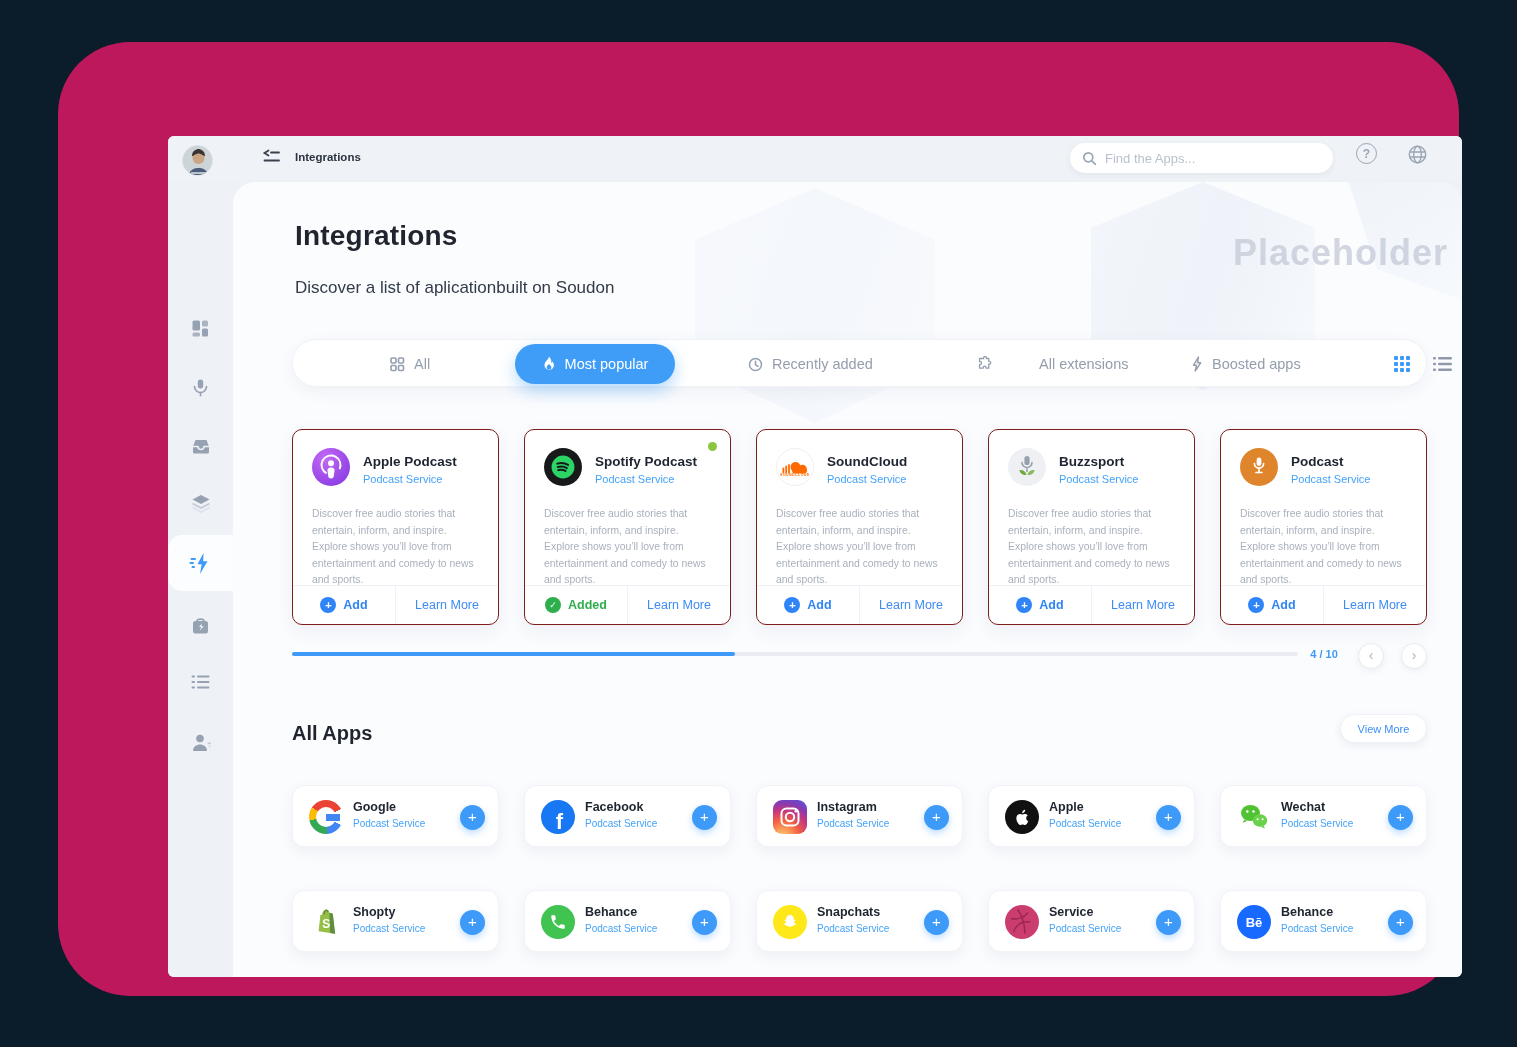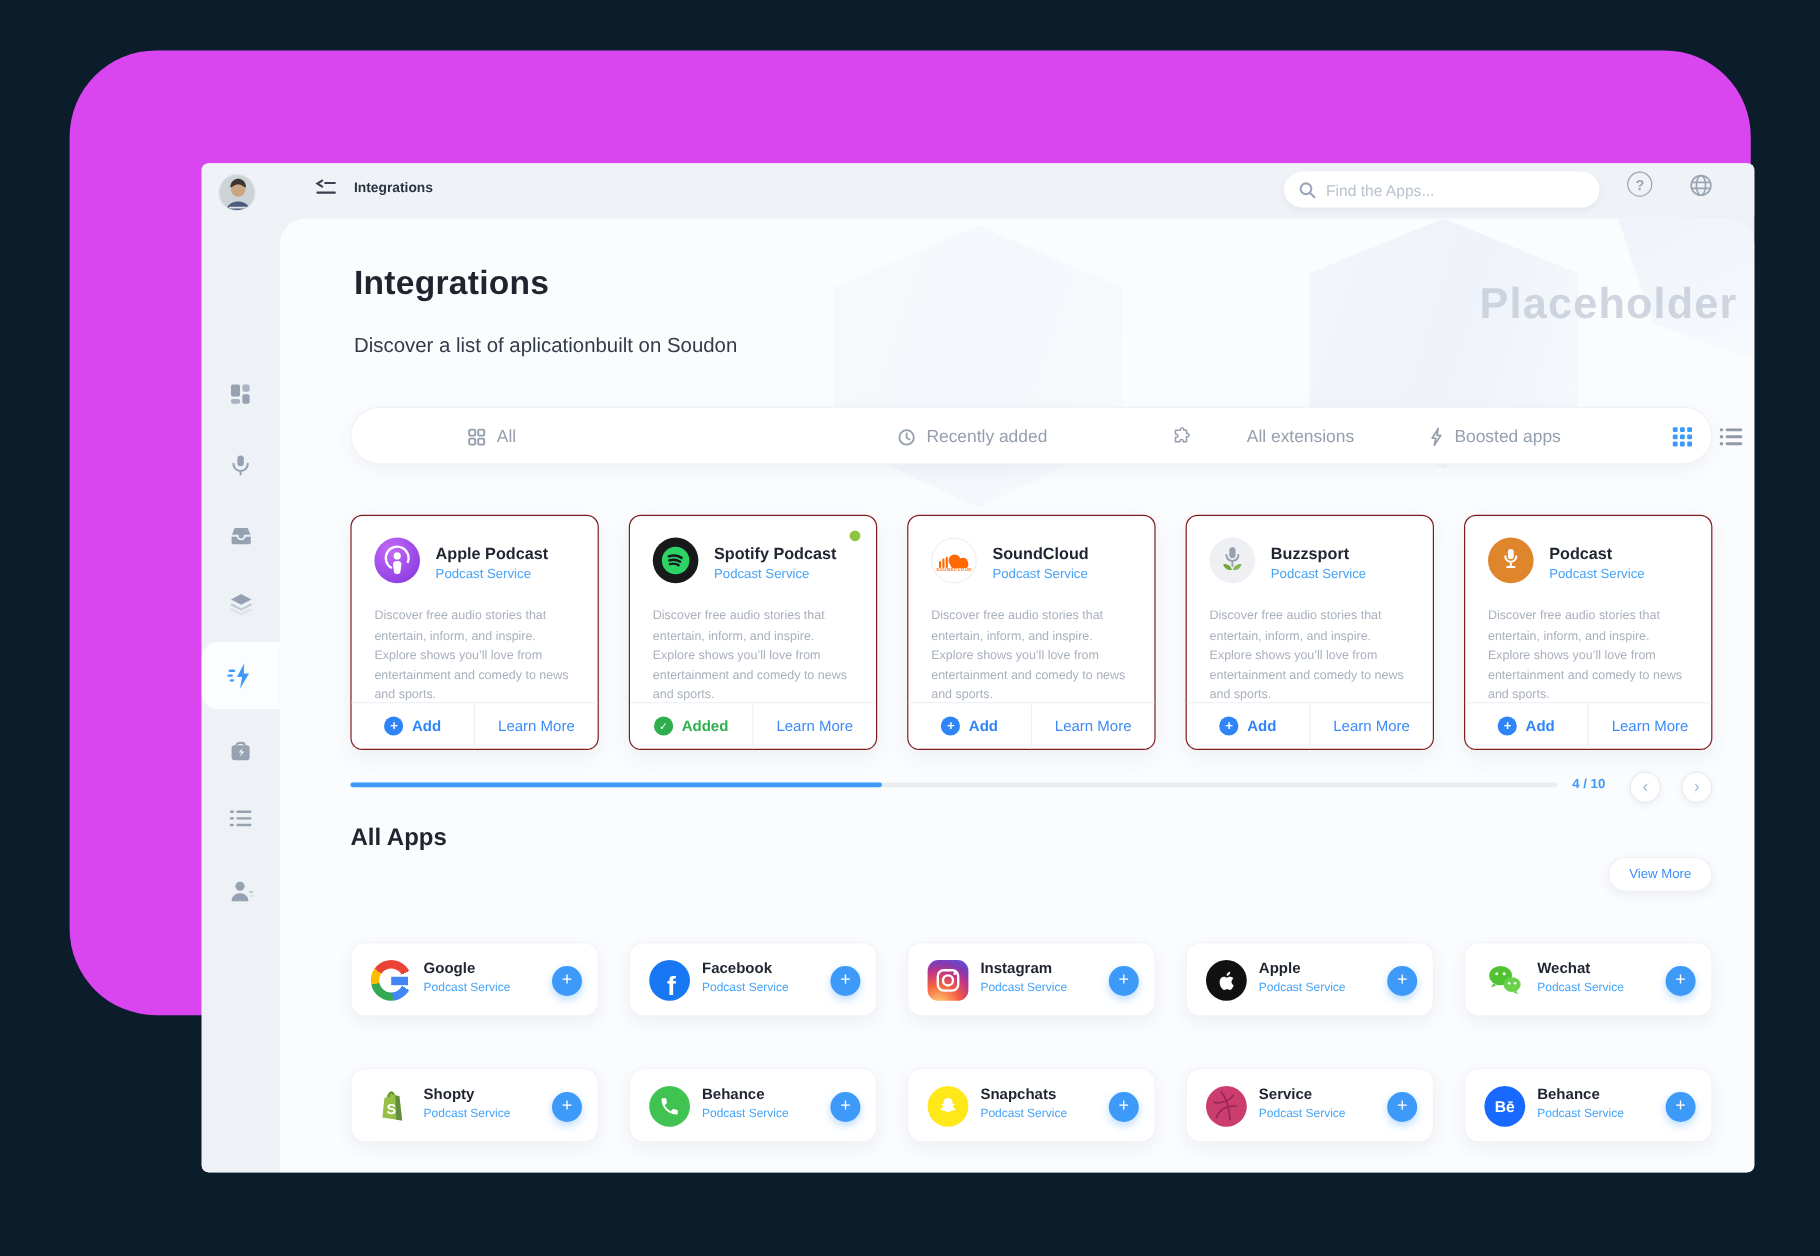--- a/index.html
+++ b/index.html
@@ -1,21 +1,21 @@
 <!DOCTYPE html>
 <html><head>
 <meta charset="utf-8">
 <style>
   * { margin:0; padding:0; box-sizing:border-box; }
   html,body { width:1517px; height:1047px; overflow:hidden; }
   body { background:#0b1c2b; font-family:"Liberation Sans","DejaVu Sans",sans-serif; position:relative; }
 
   
-  .device-frame { position:absolute; left:58px; top:42px; width:1401px; height:804px;
-    background:#d946ef; border-radius:72px; }
+  .device-frame { position:absolute; left:58px; top:42px; width:1401px; height:954px;
+    background:#be185d; border-radius:72px; }
   .screen { position:absolute; left:110px; top:94px; width:1294px; height:841px;
     background:#eef1f6; border-radius:6px; overflow:hidden; }
 
   
   .header { position:absolute; left:0; top:0; width:1294px; height:44px; background:#eff2f6; z-index:6; }
   .avatar { position:absolute; left:14px; top:9px; width:31px; height:31px; border-radius:50%;
     background:#cfd6da; overflow:hidden; border:1px solid #dfe4e8; }
   .collapse-icon { position:absolute; left:93px; top:12px; }
   .breadcrumb { position:absolute; left:127px; top:15px; font-size:11.5px; font-weight:700; color:#2c3441; }
   .search-pill { position:absolute; left:902px; top:7px; width:263px; height:30px; background:#fff;
@@ -97,21 +97,21 @@
   .progress-track { position:absolute; left:59px; top:470px; width:1006px; height:4px; border-radius:2px; background:#e9edf2; }
   .progress-fill { height:4px; border-radius:2px; background:#3d9af8; }
   .page-count { position:absolute; left:1068px; top:466px; width:46px; text-align:center;
     font-size:11px; font-weight:700; color:#3d9af8; }
   .nav-btn { position:absolute; top:461px; width:26px; height:26px; border-radius:50%; background:#fff;
     border:1px solid #e7ecf1; box-shadow:0 2px 6px rgba(60,80,110,.08); color:#9db4cc; font-size:14px;
     display:flex; align-items:center; justify-content:center; cursor:pointer; line-height:1; padding-bottom:2px; }
   .prev-btn { left:1125px; } .next-btn { left:1168px; }
 
   
-  .all-apps-title { position:absolute; left:59px; top:505px; font-size:20px; font-weight:700; color:#1f242e; }
+  .all-apps-title { position:absolute; left:59px; top:540px; font-size:20px; font-weight:700; color:#1f242e; }
   .view-more { position:absolute; left:1107px; top:532px; width:87px; height:29px; border-radius:15px;
     background:#fff; border:1px solid #eef1f5; box-shadow:0 3px 9px rgba(60,80,110,.09);
     font-size:11px; color:#3d8ef7; cursor:pointer; font-family:inherit; }
   .tiles-row { position:absolute; left:59px; display:flex; gap:25px; }
   .row1 { top:603px; } .row2 { top:708px; }
   .tile { position:relative; width:207px; height:62px; background:#fff; border-radius:12px;
     box-shadow:0 5px 14px rgba(50,70,100,.07); border:1px solid #f1f3f7; }
   .tile-logo { position:absolute; left:16px; top:14px; width:34px; height:34px; border-radius:50%;
     display:flex; align-items:center; justify-content:center; }
   .tile-name { position:absolute; left:60px; top:14px; font-size:12.5px; font-weight:700; color:#1e2430; }
@@ -301,20 +301,29 @@
           <svg width="16" height="16" viewBox="0 0 16 16" fill="none" stroke="#949ead" stroke-width="1.6">
             <rect x="2" y="2" width="5" height="5" rx="1"></rect>
                 <rect x="9.5" y="2" width="5" height="5" rx="1"></rect>
             <rect x="2" y="9.5" width="5" height="5" rx="1"></rect>
                 <rect x="9.5" y="9.5" width="5" height="5" rx="1"></rect>
           </svg>
         </span>
         <span>All</span>
       </button>
 
+      <button class="tab-active">
+        <span>
+          <svg width="14" height="16" viewBox="0 0 14 16" fill="#fff">
+            <path d="M7 .5C7 3.6 2.5 5 2.5 9.3a4.7 4.7 0 0 0 9.4 0c0-1.6-.7-2.7-1.4-3.7-.5 1.3-1.3 1.7-1.3 1.7C9.8 4.6 8.6 2.4 7 .5z"></path>
+            <path d="M7 13.8a2.4 2.4 0 0 1-2.4-2.4c0-1.4 1.1-2 2.4-3.4 1.3 1.4 2.4 2 2.4 3.4A2.4 2.4 0 0 1 7 13.8z" fill="#3f9df8"></path>
+          </svg>
+        </span>
+        <span>Most popular</span>
+      </button>
 
       <button class="tab tab-recent">
         <span>
           <svg width="15" height="15" viewBox="0 0 15 15" fill="none" stroke="#949ead" stroke-width="1.5" stroke-linecap="round">
             <circle cx="7.5" cy="7.5" r="6"></circle>
                 <path d="M7.5 4.2V7.8L10 9.3"></path>
           </svg>
         </span>
         <span>Recently added</span>
       </button>

